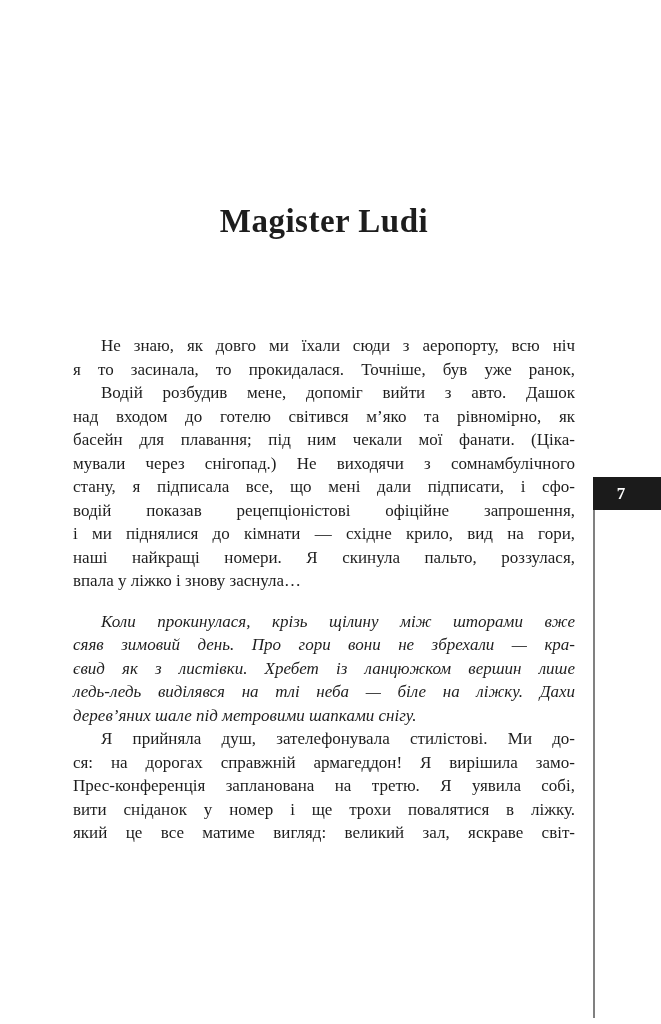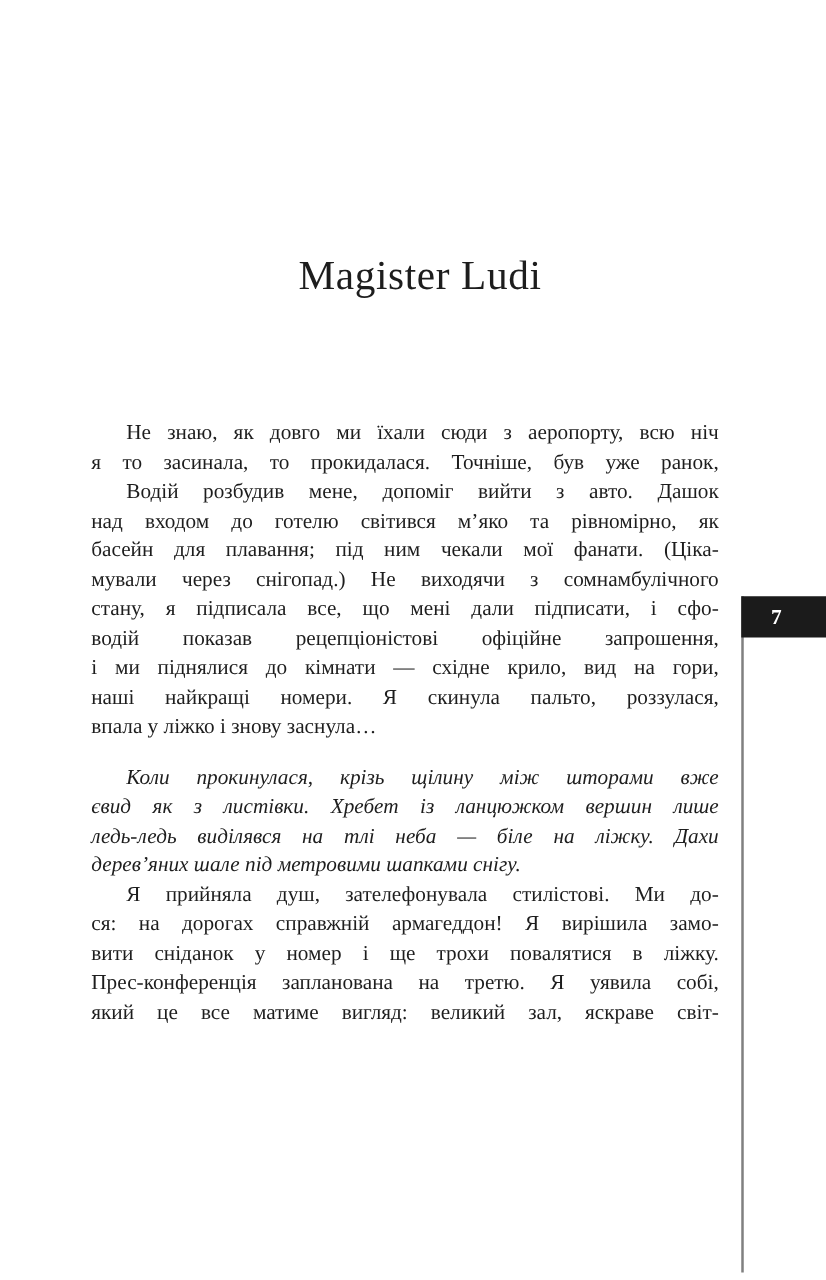--- a/index.html
+++ b/index.html
@@ -7,27 +7,27 @@
     position: relative;
     width: 661px;
     height: 1024px;
     background: var(--bg, #ffffff);
     color: var(--text, #1d1d1d);
     font-family: "Liberation Serif", serif;
     overflow: hidden;
   }
   .chapter-title {
     position: absolute;
-    left: 85px;
+    left: 73px;
     top: 203px;
     width: 502px;
     margin: 0;
     text-align: center;
     font-size: 33px;
-    font-weight: 400;
+    font-weight: 700;
     letter-spacing: 0.5px;
     color: var(--text, #1d1d1d);
   }
   .body-text {
     position: absolute;
     left: 73px;
     top: 334px;
     width: 502px;
     font-size: 17px;
     line-height: 23.5px;
@@ -84,29 +84,30 @@
         <div class="line"><span>басейн для плавання; під ним чекали мої фанати. (Ціка-</span></div>
         <div class="line"><span>мували через снігопад.) Не виходячи з сомнамбулічного</span></div>
         <div class="line"><span>стану, я підписала все, що мені дали підписати, і сфо-</span></div>
         <div class="line"><span>водій показав рецепціоністові офіційне запрошення,</span></div>
         <div class="line"><span>і ми піднялися до кімнати — </span><span class="italic">східне крило, вид на гори,</span></div>
         <div class="line"><span class="italic">наші найкращі номери.</span><span> Я скинула пальто, роззулася,</span></div>
         <div class="line line-last"><span>впала у ліжко і знову заснула…</span></div>
       </div>
       <div class="paragraph gap-before">
         <div class="line indent"><span>Коли прокинулася, крізь щілину між шторами вже</span></div>
+        <div class="line"><span>сяяв зимовий день. Про гори вони не збрехали — кра-</span></div>
         <div class="line"><span>євид як з листівки. Хребет із ланцюжком вершин лише</span></div>
         <div class="line"><span>ледь-ледь виділявся на тлі неба — біле на ліжку. Дахи</span></div>
         <div class="line line-last"><span>дерев’яних шале під метровими шапками снігу.</span></div>
       </div>
       <div class="paragraph">
         <div class="line indent"><span>Я прийняла душ, зателефонувала стилістові. Ми до-</span></div>
         <div class="line"><span>ся: на дорогах справжній </span><span class="italic">армагеддон!</span><span> Я вирішила замо-</span></div>
+        <div class="line"><span>Прес-конференція запланована на третю. Я уявила собі,</span></div>
         <div class="line"><span>вити сніданок у номер і ще трохи повалятися в ліжку.</span></div>
-        <div class="line"><span>Прес-конференція запланована на третю. Я уявила собі,</span></div>
         <div class="line"><span>який це все матиме вигляд: великий зал, яскраве світ-</span></div>
       </div>
     </div>
 
   <div class="edge-rule"></div>
 
   <div class="page-number-badge">
     <span>7</span>
   </div>
 </div>

